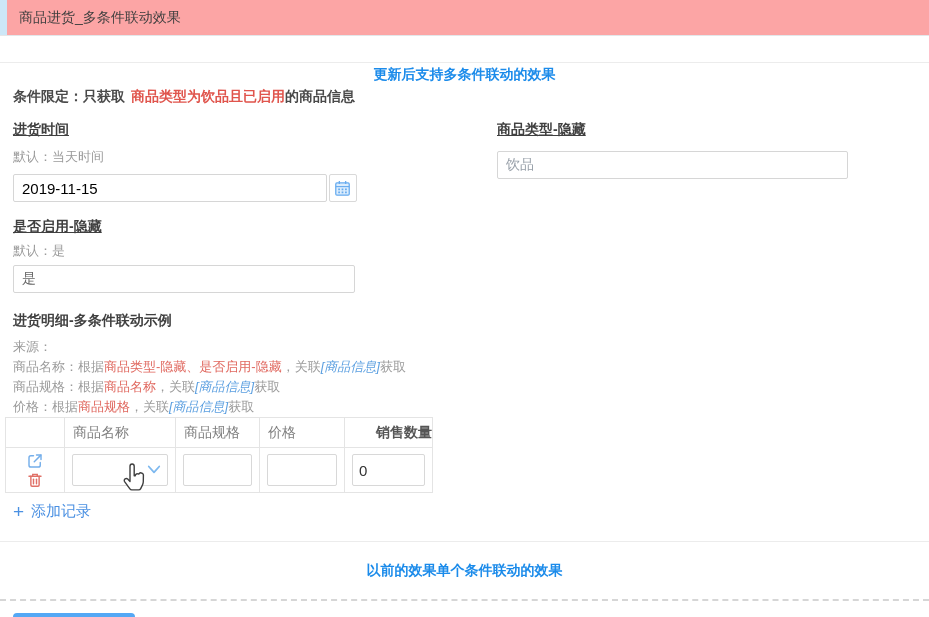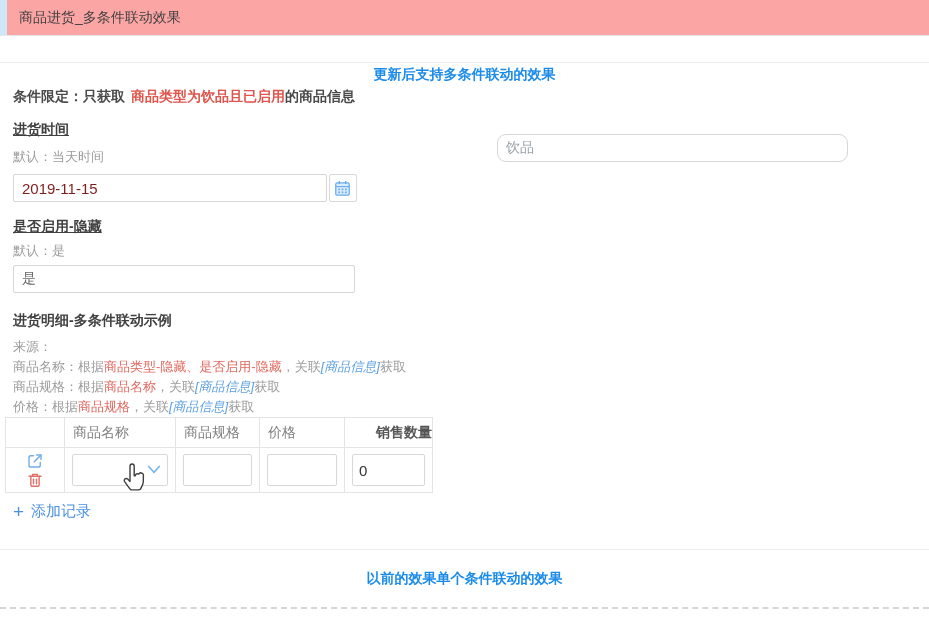--- a/index.html
+++ b/index.html
@@ -7,40 +7,40 @@
     font-family:"Liberation Sans","DejaVu Sans",sans-serif; }
 
   
   .titlebar { display:flex; align-items:stretch; height:36px; background:#fca5a5;
     border-bottom:1px solid #e3e7ea; }
   .accent { width:7px; background:#cde7f7; }
   .tbar-title { align-self:center; margin-left:12px; font-size:14px; color:#3f3f3f; }
 
   
   .panel { margin-top:26px; border-top:1px solid #ececec; border-bottom:1px solid #ececec;
-    padding-bottom:28px; }
+    padding-bottom:20px; }
   .banner { font-size:14px; font-weight:700; color:#1b8bea; text-align:center; }
   .banner.top { padding-top:3px; }
   .banner.bottom { margin-top:20px; }
 
   .condition { margin:4px 0 0 13px; font-size:14px; font-weight:700; color:#4a4a4a; }
   .red { color:#e0554d;margin-left:6px; }
 
   .fields-row { display:flex; margin-top:15px; }
   .fcol-left { margin-left:13px; width:344px; }
   .fcol-right { margin-left:140px; width:352px; }
   .flabel { font-size:14px; font-weight:700; color:#404040; line-height:17px;text-decoration:underline; }
   .fhint { margin-top:11px; font-size:13px; color:#9b9b9b; line-height:16px; }
   .finput { height:28px; border:1px solid #d6d6d6; border-radius:2px; padding:0 8px;
     font-size:14px; font-family:inherit; outline:none; background:#fff; }
   .dategroup { display:flex; margin-top:9px; gap:2px; }
-  .date-input { width:336px; font-size:15px; color:#7f1d1d; }
+  .date-input { width:336px; font-size:15px; color:#000000; }
   .calbtn { width:30px; height:28px; border:1px solid #d9d9d9; border-radius:2px; background:#fff;
     display:flex; align-items:center; justify-content:center; padding:0; cursor:pointer; }
-  .fcol-right .finput { margin-top:13px; width:351px; color:#98a0a9;border-radius:9px; }
+  .fcol-right .finput { margin-top:13px; width:351px; color:#98a0a9; }
   .field-enabled { margin-left:13px; margin-top:16px; }
   .field-enabled .fhint { margin-top:8px; }
   .field-enabled .finput { margin-top:6px; width:342px; color:#666; }
 
   
   .detail-title { margin:19px 0 0 13px; font-size:14px; font-weight:700; color:#404040; }
   .sources { margin:7px 0 0 13px; font-size:13px; color:#9b9b9b; line-height:20px; }
   .src-red { color:#e0685f; }
   .src-link { color:#5b9fe0;font-style:italic; }
 
@@ -102,20 +102,21 @@
             <rect x="15.2" y="12" width="2.2" height="2.2" fill="#66abef"></rect>
             <rect x="6.6" y="15.8" width="2.2" height="2.2" fill="#66abef"></rect>
             <rect x="10.9" y="15.8" width="2.2" height="2.2" fill="#66abef"></rect>
             <rect x="15.2" y="15.8" width="2.2" height="2.2" fill="#66abef"></rect>
           </svg>
         </button>
       </div>
     </div>
 
     <div class="fcol-right">
+      <div class="flabel">商品类型-隐藏</div>
       <input class="finput" value="饮品" style="">
     </div>
   </div>
 
   <div class="field-enabled">
     <div class="flabel">是否启用-隐藏</div>
     <div class="fhint">默认：是</div>
     <input class="finput" value="是" style="">
   </div>
 

